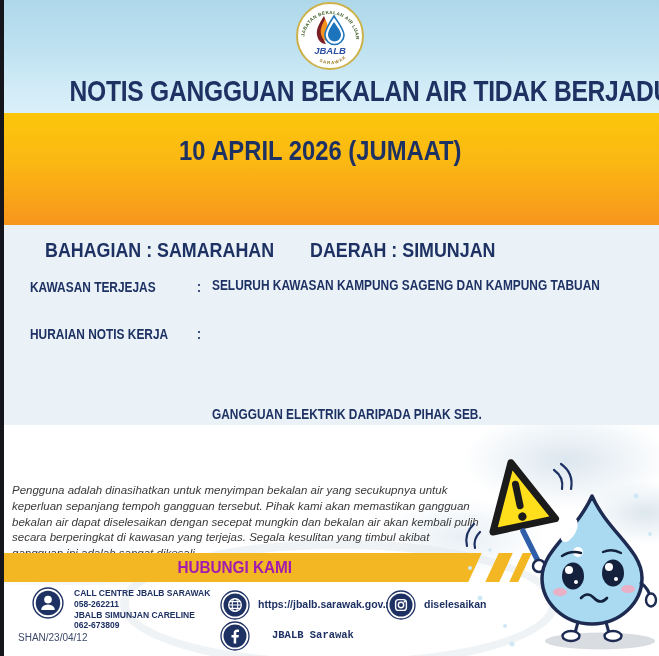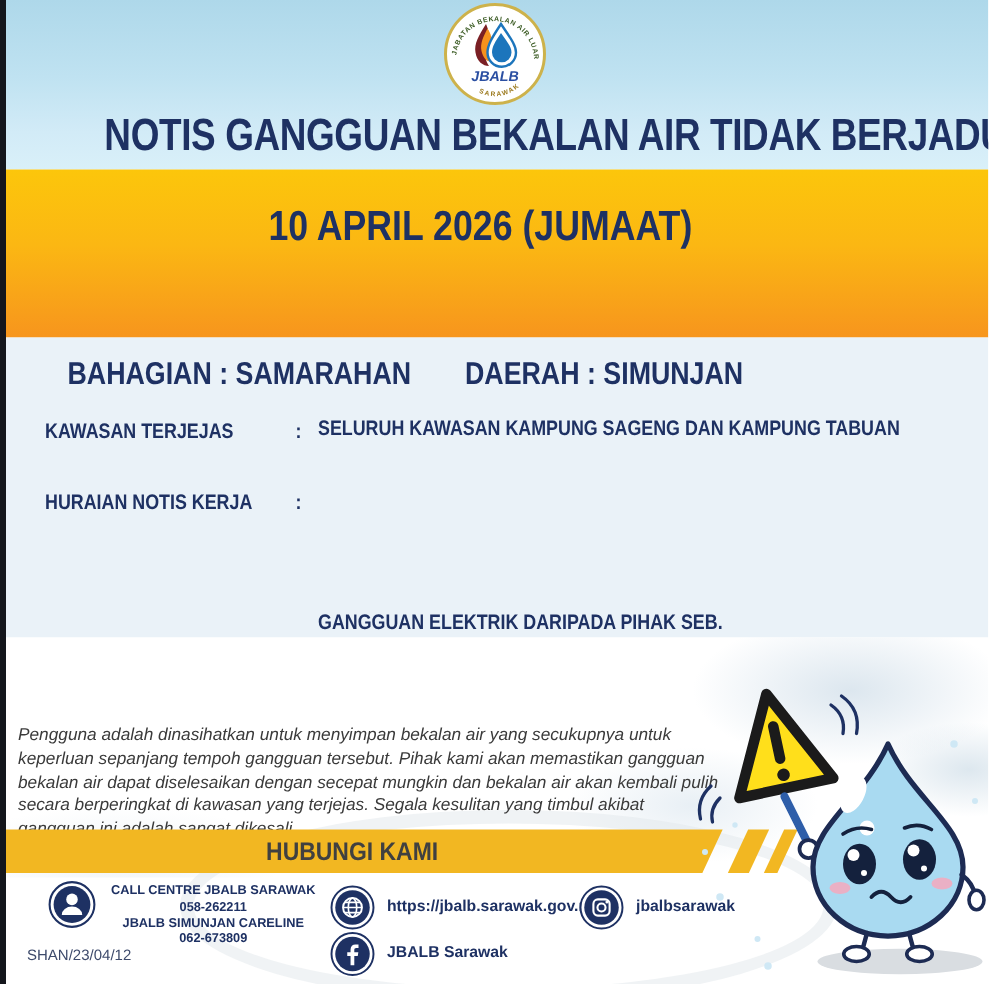--- a/index.html
+++ b/index.html
@@ -49,25 +49,25 @@
   .watermark{position:absolute;left:120px;top:540px;width:420px;height:110px;border:9px solid #e1e7eb;
     border-radius:50%;opacity:.5;z-index:1;}
 
   
   .contact-bar{position:absolute;left:-30px;top:553px;width:505px;height:29px;background:#f2b722;
     transform:skewX(-25deg);z-index:3;}
   .stripe{position:absolute;top:553px;height:29px;background:#f2b722;transform:skewX(-25deg);z-index:3;}
   .stripe.s1{left:492px;width:14px;}
   .stripe.s2{left:516px;width:9px;}
   .contact-heading{position:absolute;left:0;top:558px;width:470px;text-align:center;font-size:17px;
-    font-weight:800;color:#404040;z-index:4;}
+    font-weight:800;color:#a21caf;z-index:4;}
   .contact-heading>span{display:inline-block;transform:scaleX(.9);}
 
   
-  .footer{position:absolute;left:0;top:585px;width:552px;height:71px;z-index:3;text-align:center;}
+  .footer{position:absolute;left:0;top:585px;width:552px;height:71px;z-index:3;}
   .icon{position:absolute;}
   .cc-lines{position:absolute;left:74px;top:3px;font-size:8.5px;font-weight:800;color:#1e3163;line-height:10.8px;}
   .reference{position:absolute;left:18px;top:47px;font-size:10px;color:#3d4a6b;}
   .link-label{position:absolute;font-size:10.5px;font-weight:800;color:#1e3163;white-space:nowrap;}
 
   .mascot{position:absolute;left:450px;top:438px;z-index:4;}
 </style>
 </head>
 <body>
 
@@ -155,30 +155,30 @@
       <ellipse cx="15" cy="15" rx="2.8" ry="6.3" fill="none" stroke="#ffffff" stroke-width="1.1"></ellipse>
       <path d="M8.8,15 H21.2 M10,11.6 h10 M10,18.4 h10" stroke="#ffffff" stroke-width="1.1" fill="none"></path>
     </svg>
     <div class="link-label" style="left:258px;top:13px;">https://jbalb.sarawak.gov.my/</div>
 
     <svg class="icon" style="left:220px;top:36px;" width="30" height="30" viewBox="0 0 30 30">
       <circle cx="15" cy="15" r="14" fill="#ffffff" stroke="#1e3163" stroke-width="1.3"></circle>
       <circle cx="15" cy="15" r="11.5" fill="#1e3163"></circle>
       <path d="M13.7,22.5 v-6.1 h-2.2 v-2.5 h2.2 v-1.9 c0,-2.2 1.3,-3.4 3.3,-3.4 c0.9,0 1.7,0.1 2,0.1 v2.3 h-1.4 c-1.1,0 -1.4,0.5 -1.4,1.3 v1.6 h2.7 l-0.4,2.5 h-2.3 v6.1 z" fill="#ffffff"></path>
     </svg>
-    <div class="link-label" style="left:258px;top:44px;">JBALB Sarawak</div>
+    <div class="link-label" style="left:272px;top:44px;font-family:Liberation Mono, monospace;">JBALB Sarawak</div>
 
     <svg class="icon" style="left:386px;top:5px;" width="30" height="30" viewBox="0 0 30 30">
       <circle cx="15" cy="15" r="14" fill="#ffffff" stroke="#1e3163" stroke-width="1.3"></circle>
       <circle cx="15" cy="15" r="11.5" fill="#1e3163"></circle>
       <rect x="9.6" y="9.6" width="10.8" height="10.8" rx="3" fill="none" stroke="#ffffff" stroke-width="1.4"></rect>
       <circle cx="15" cy="15" r="2.7" fill="none" stroke="#ffffff" stroke-width="1.4"></circle>
       <circle cx="18.6" cy="11.4" r="1" fill="#ffffff"></circle>
     </svg>
-    <div class="link-label" style="left:424px;top:13px;">jbalbsarawak</div>
+    <div class="link-label" style="left:424px;top:13px;">diselesaikan</div>
   </div>
 
   <svg class="mascot" width="209" height="218" viewBox="0 0 209 218">
 
     <g fill="#cfe8f5">
       <circle cx="30" cy="160" r="2.5"></circle>
         <circle cx="55" cy="188" r="2"></circle>
         <circle cx="20" cy="130" r="2"></circle>
       <circle cx="186" cy="58" r="2.5"></circle>
         <circle cx="200" cy="96" r="2"></circle>

